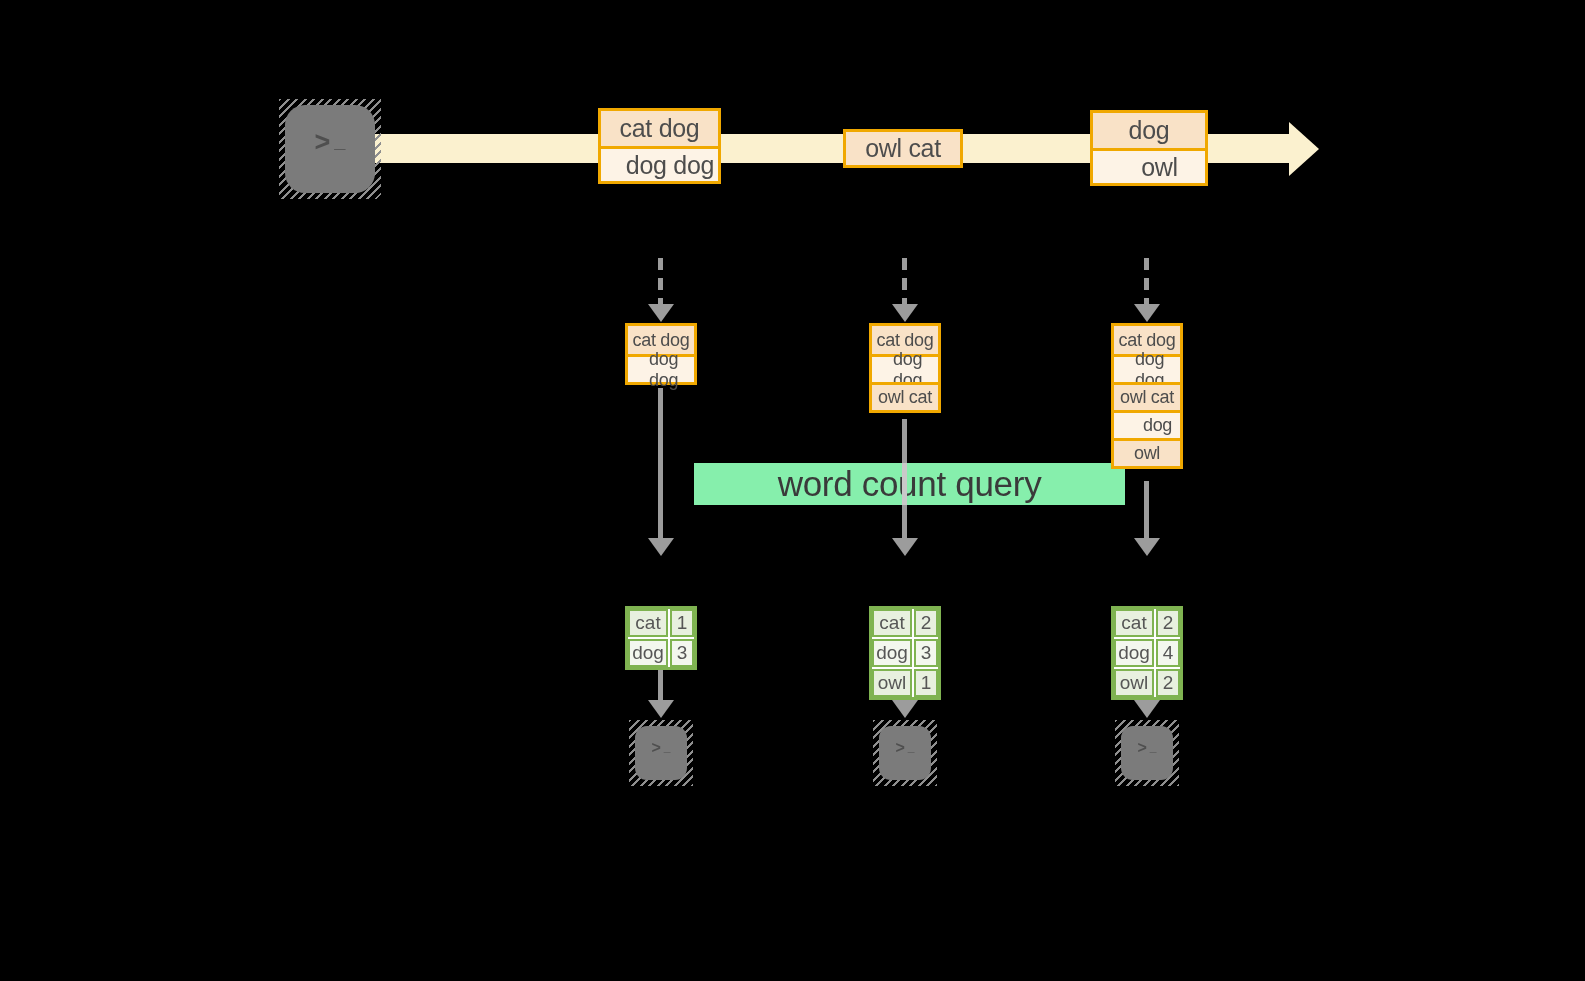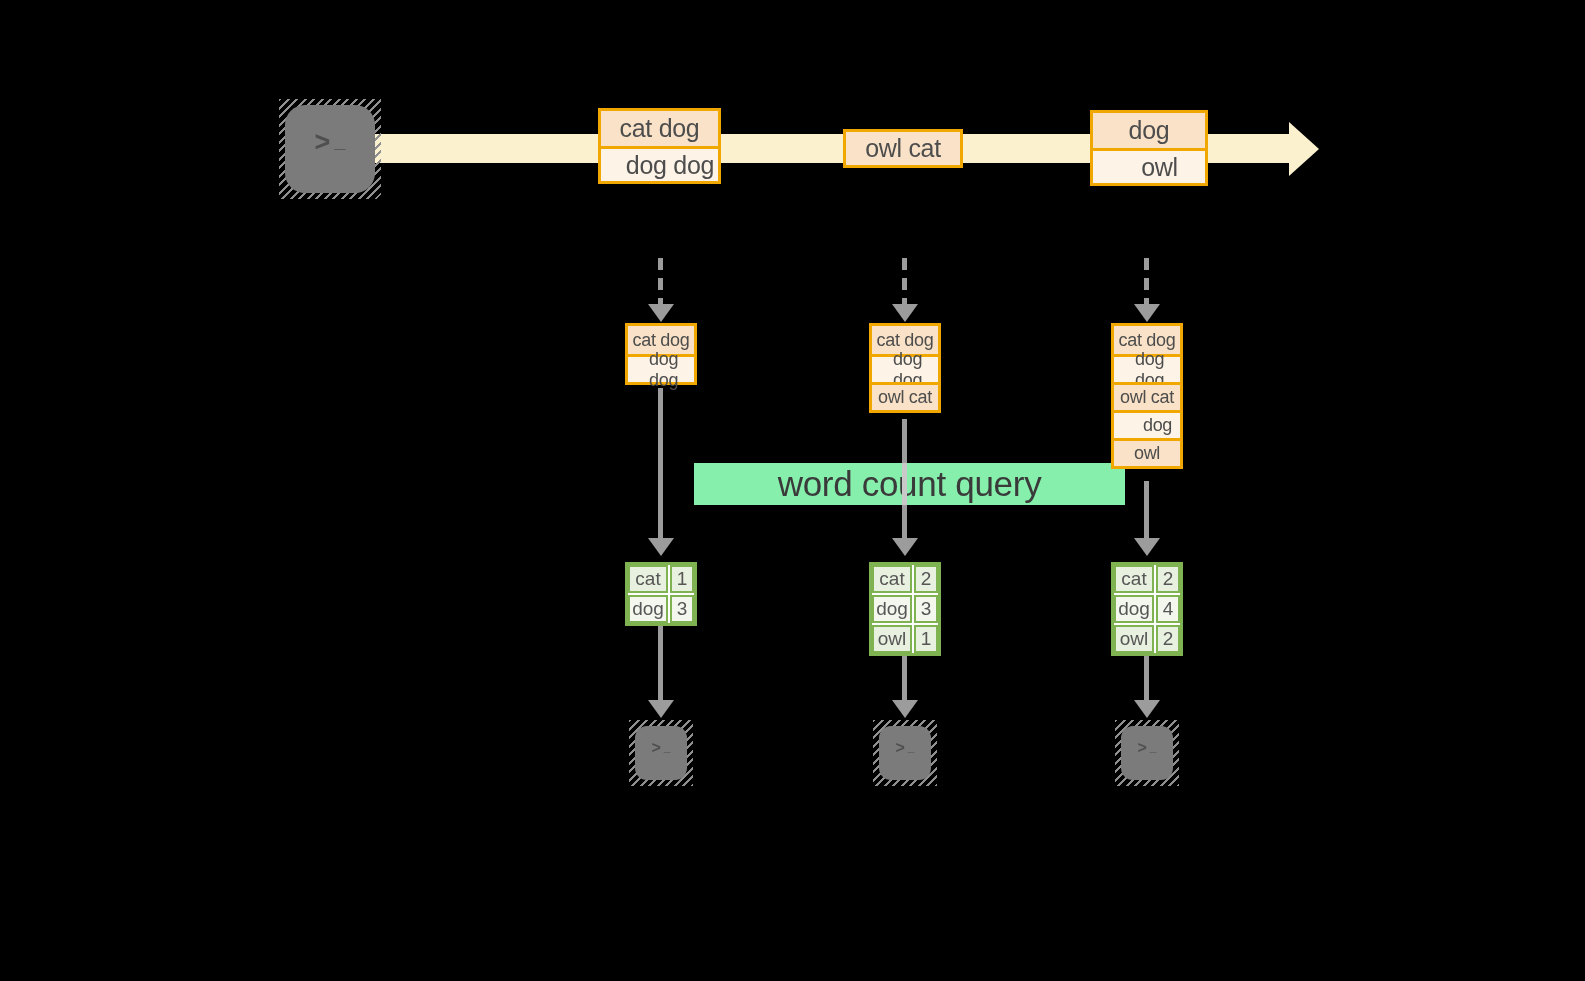--- a/index.html
+++ b/index.html
@@ -27,21 +27,21 @@
 
   
   .buffer-stack { position:absolute; width:72px; border:3px solid #f0a800;
     display:flex; flex-direction:column; z-index:3; }
   .buffer-row { height:28px; display:flex; align-items:center; justify-content:center;
     font-size:18px; color:#4d4d4d; letter-spacing:-0.3px; }
   .buffer-row + .buffer-row { border-top:3px solid #f0a800; }
 
   
   .count-table { position:absolute; width:72px; border:3px solid #7fb351;
-    background:#fff; display:grid; grid-template-columns:1fr 24px; gap:2px; z-index:3; }
+    background:#fff; display:grid; grid-template-columns:1fr 24px; gap:2px; z-index:3;margin-top:44px; }
   .count-cell { height:28px; border:2px solid #7fb351; display:flex;
     align-items:center; justify-content:center; font-size:19px; color:#565656; }
   .g-dark  { background:#e8f0df; }
   .g-light { background:#f3f7ee; }
 
   
   .vline { position:absolute; width:5px; background:#9c9c9c; z-index:1; }
   .vdash { position:absolute; width:5px; z-index:1;
     background:repeating-linear-gradient(to bottom,#9c9c9c 0 12px,transparent 12px 20px); }
   .head-down { position:absolute; width:0; height:0; z-index:1;

